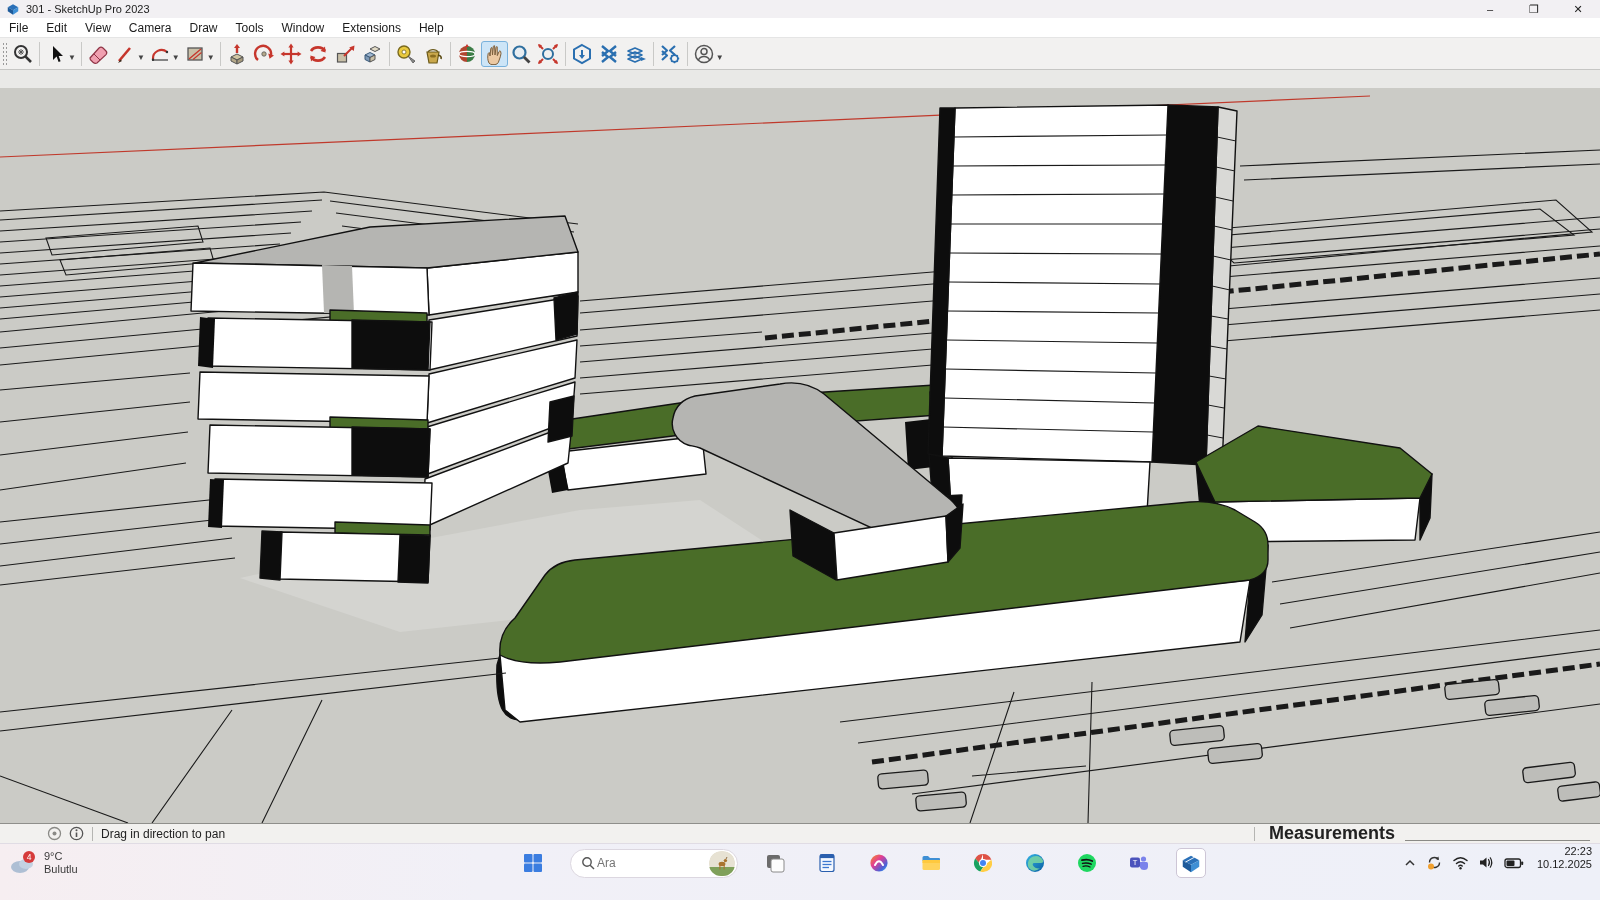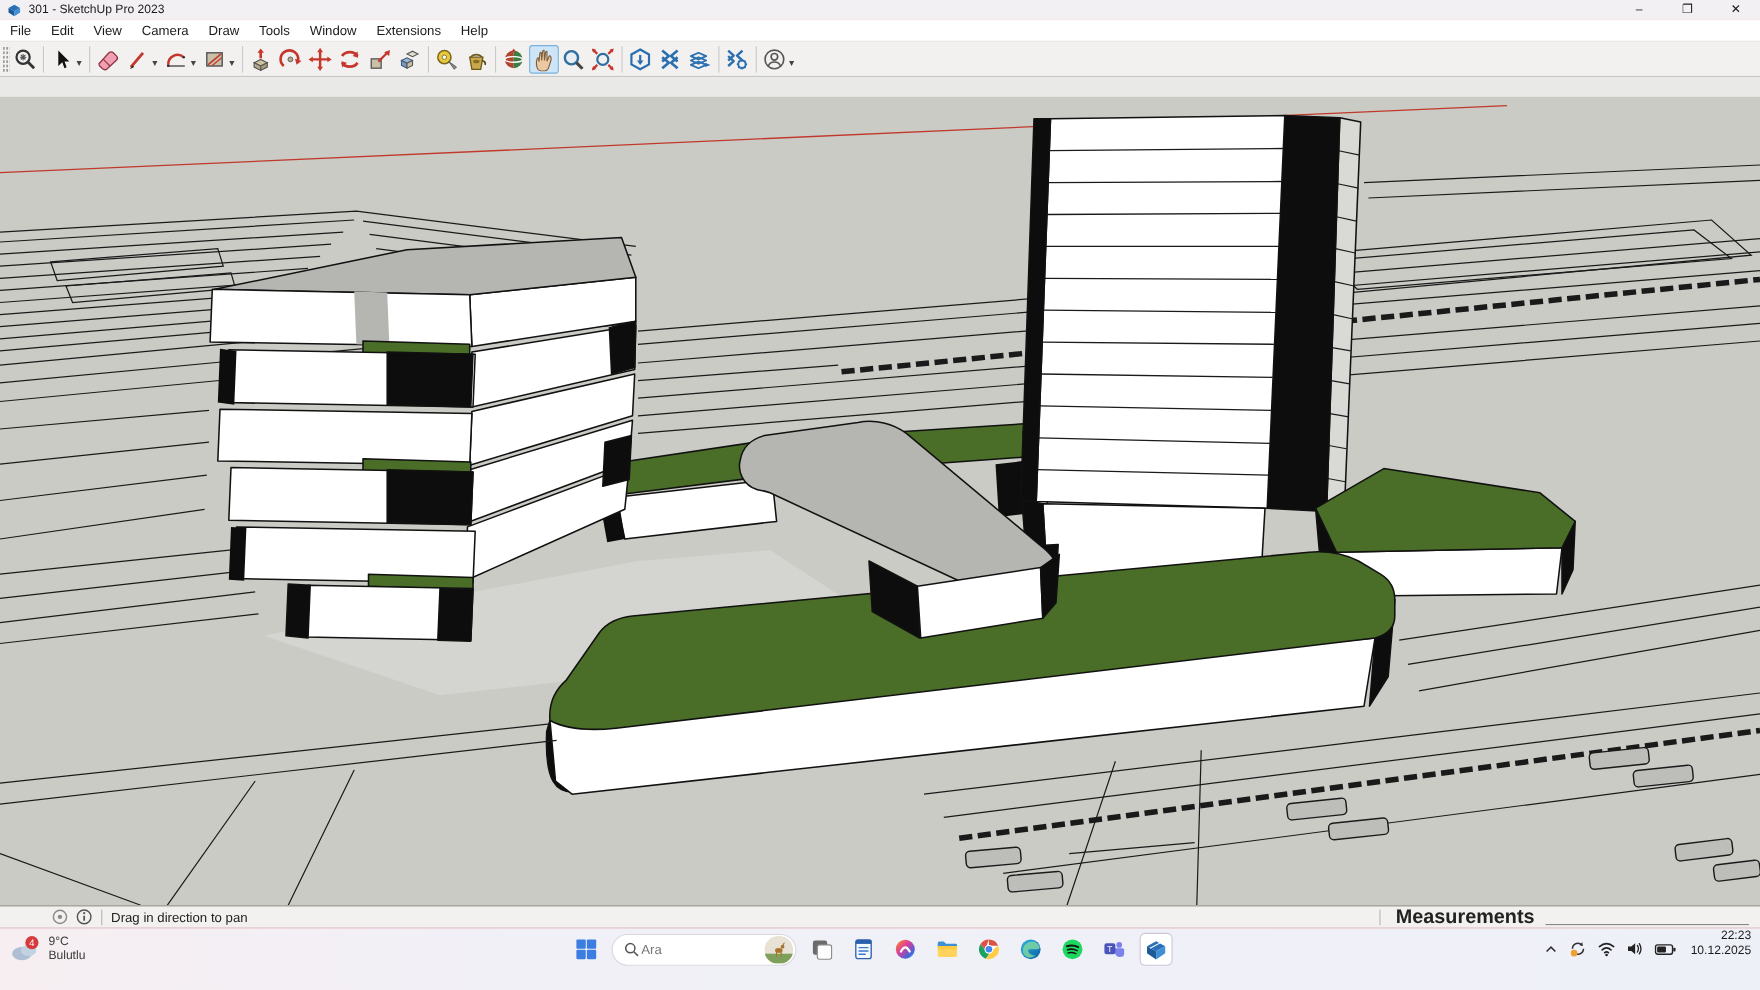--- a/index.html
+++ b/index.html
@@ -46,21 +46,21 @@
   .sb-sep{width:1px;height:14px;background:#b5b5b2;margin:0 8px;}
   .meas{margin-left:auto;display:flex;align-items:center;}
   .meas .msep{width:1px;height:14px;background:#b5b5b2;margin-right:14px;}
   .meas .mlabel{font-size:18px;color:#222;font-weight:bold;}
   .meas .minput{width:185px;border-bottom:1px solid #8a8a86;height:14px;margin:0 10px 0 10px;}
 
   
   .taskbar{position:absolute;top:843px;left:0;width:1600px;height:57px;background:linear-gradient(90deg,#f6eef1 0%,#f1f0f7 30%,#eef0f8 100%);border-top:1px solid #e0dce4;}
   .weather{position:absolute;left:8px;top:5px;display:flex;align-items:center;}
   .weather .wtxt{margin-left:6px;font-size:11px;color:#3a3a3a;line-height:13px;}
-  .tb-center{position:absolute;left:518px;top:4px;display:flex;align-items:center;gap:8px;}
+  .tb-center{position:absolute;left:518px;top:4px;display:flex;align-items:center;gap:22px;}
   .tbico{width:30px;height:30px;display:flex;align-items:center;justify-content:center;border-radius:5px;}
   .tbico.appactive{background:#ffffff;border:1px solid #cdc6d6;}
   .searchpill{width:168px;height:29px;background:#ffffff;border:1px solid #dcd7e0;border-radius:15px;display:flex;align-items:center;padding:0 2px 0 10px;}
   .searchpill input{border:none;outline:none;flex:1;font-size:12px;color:#444;background:transparent;width:90px;font-family:"Liberation Sans",sans-serif;}
   .tray{position:absolute;right:76px;top:10px;display:flex;align-items:center;gap:9px;}
   .clock{position:absolute;right:8px;top:1px;text-align:right;font-size:11px;color:#1b1b1b;line-height:13px;}
 </style>
 </head>
 <body>
 

